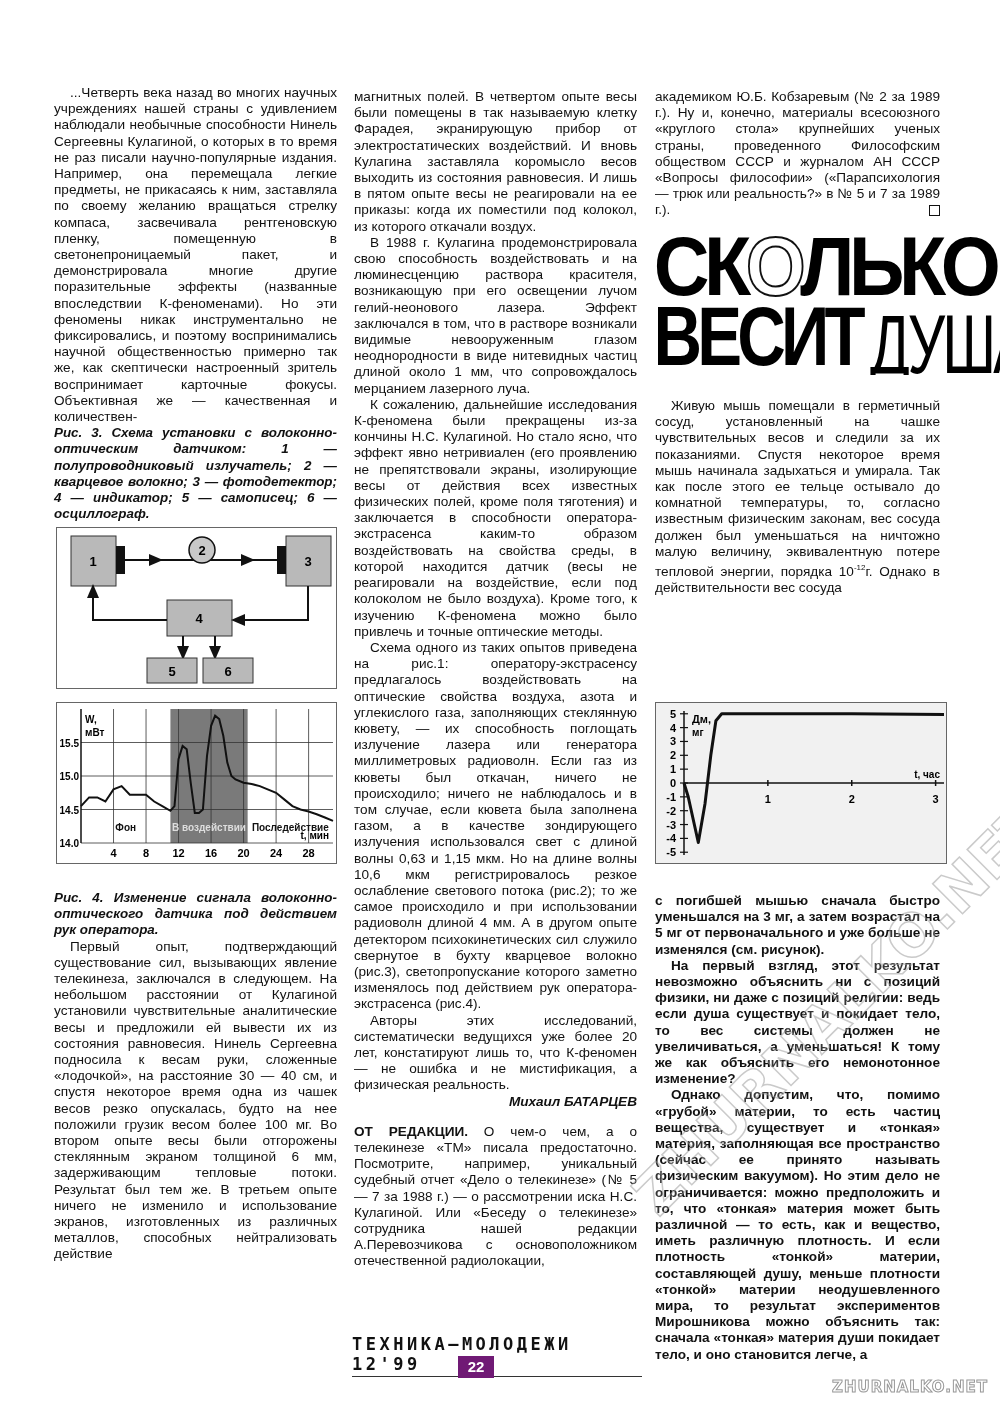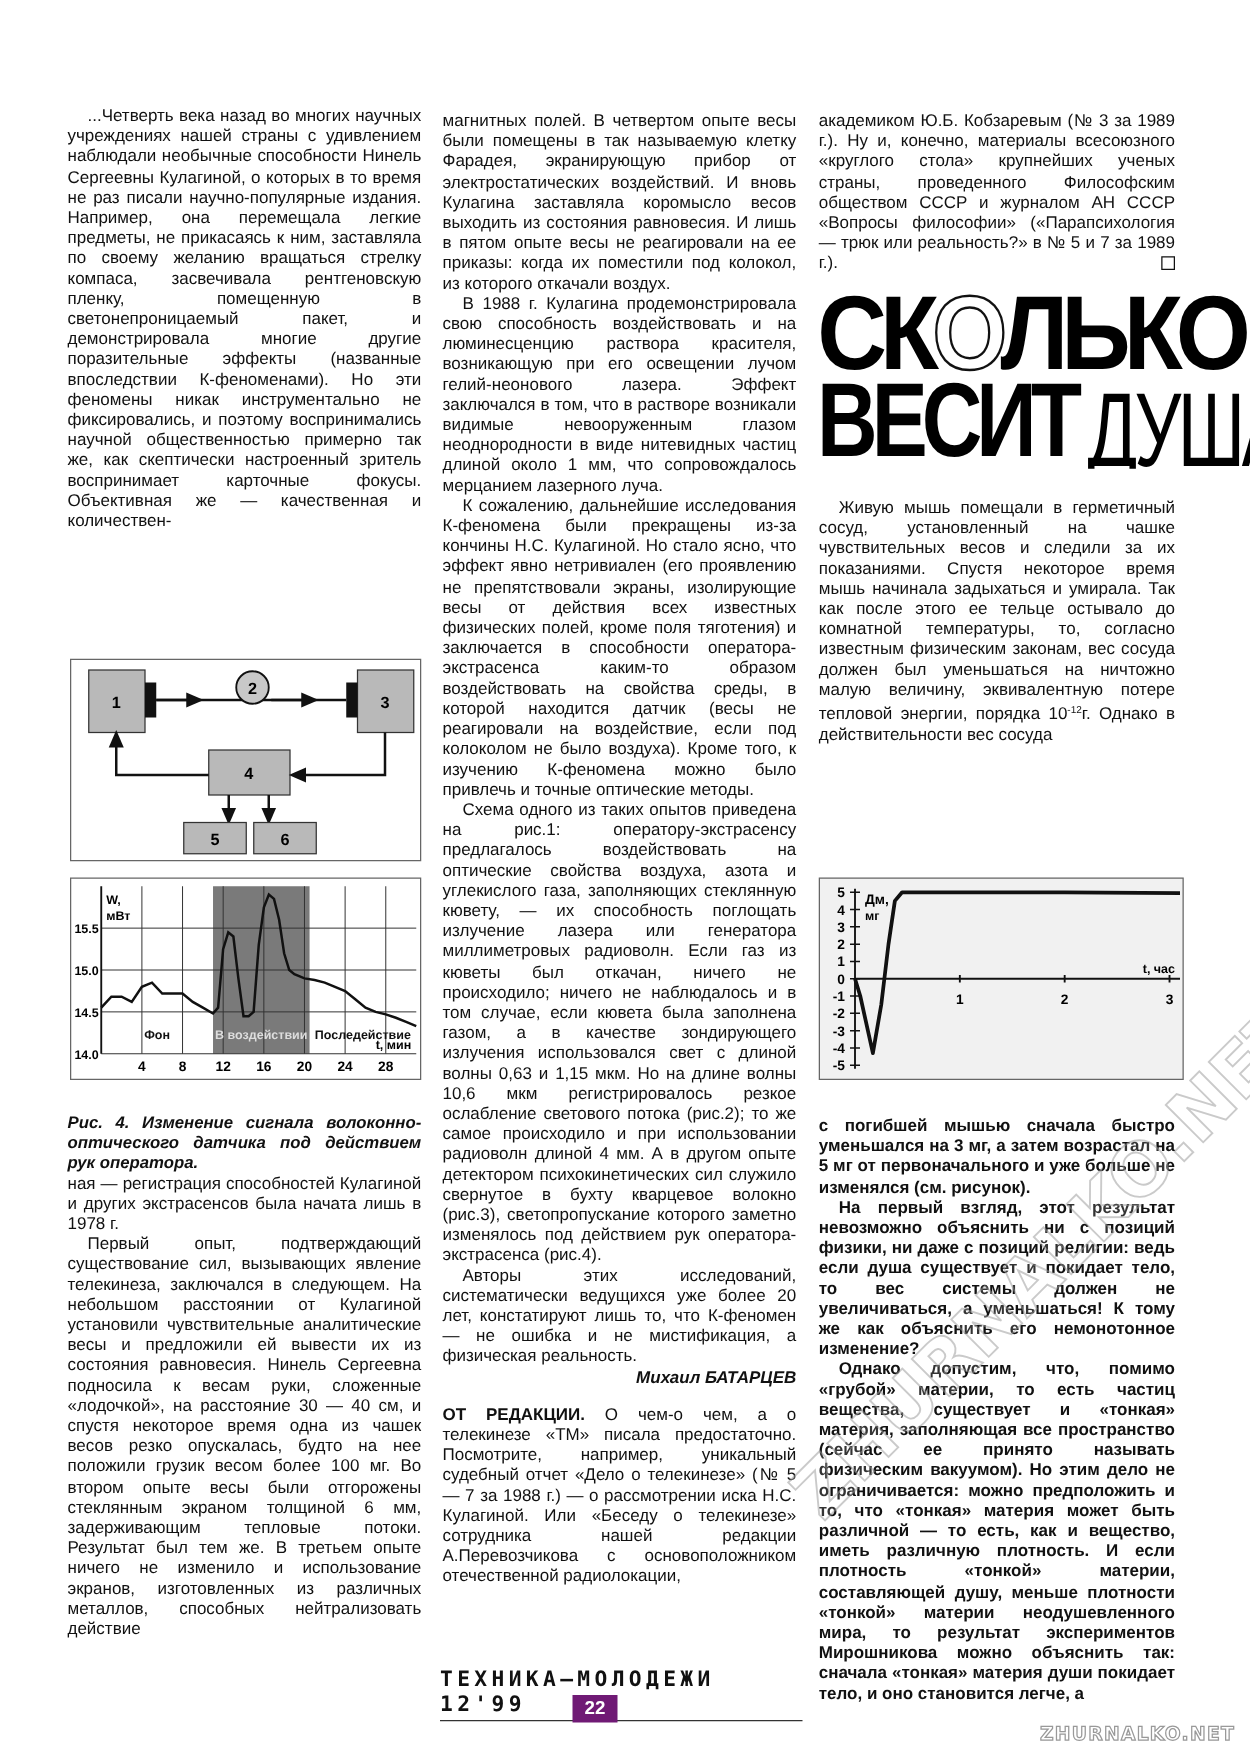--- a/index.html
+++ b/index.html
@@ -28,20 +28,21 @@
   .watermark{position:absolute;right:12px;top:1378px;font-family:"DejaVu Sans",sans-serif;font-size:15px;letter-spacing:1px;color:#fff;
              -webkit-text-stroke:1px #999;font-weight:bold;}
   .wm-diag{position:absolute;left:620px;top:1180px;font-family:"DejaVu Sans",sans-serif;font-size:58px;font-weight:bold;color:rgba(255,255,255,0.15);
            -webkit-text-stroke:1.5px rgba(150,150,150,0.5);transform:rotate(-45deg);transform-origin:left top;white-space:nowrap;}
 </style>
 </head>
 <body>
 
 <div id="col1" class="col">
   <p>...Четверть века назад во многих научных учреждениях нашей страны с удивлением наблюдали необычные способности Нинель Сергеевны Кулагиной, о которых в то время не раз писали научно-популярные издания. Например, она перемещала легкие предметы, не прикасаясь к ним, заставляла по своему желанию вращаться стрелку компаса, засвечивала рентгеновскую пленку, помещенную в светонепроницаемый пакет, и демонстрировала многие другие поразительные эффекты (названные впоследствии К-феноменами). Но эти феномены никак инструментально не фиксировались, и поэтому воспринимались научной общественностью примерно так же, как скептически настроенный зритель воспринимает карточные фокусы. Объективная же — качественная и количествен-</p>
+  <p class="caption">Рис. 3. Схема установки с волоконно-оптическим датчиком: 1 — полупроводниковый излучатель; 2 — кварцевое волокно; 3 — фотодетектор; 4 — индикатор; 5 — самописец; 6 — осциллограф.</p>
 </div>
 
 <div id="fig3" class="fig">
   <svg width="279" height="160" viewBox="0 0 279 160">
     <defs>
       <marker id="ar" markerWidth="8" markerHeight="8" refX="4" refY="4" orient="auto">
         <path d="M0,1 L7,4 L0,7 z" fill="#111"></path>
       </marker>
     </defs>
     <rect x="14" y="8" width="45" height="50" fill="#b9b9b9" stroke="#333"></rect>
@@ -99,36 +100,35 @@
       <text x="28" y="33" font-size="10" font-weight="bold" font-family="Liberation Sans, sans-serif">мВт</text>
       <text x="272" y="136" font-size="10" font-weight="bold" text-anchor="end" font-family="Liberation Sans, sans-serif">t, мин</text>
       <text x="68.70967741935485" y="128" font-size="10" font-weight="bold" text-anchor="middle" fill="#111" font-family="Liberation Sans, sans-serif">Фон</text>
       <text x="152.03225806451613" y="128" font-size="10" font-weight="bold" text-anchor="middle" fill="#ddd" font-family="Liberation Sans, sans-serif">В воздействии</text>
       <text x="233.32258064516128" y="128" font-size="10" font-weight="bold" text-anchor="middle" fill="#111" font-family="Liberation Sans, sans-serif">Последействие</text>
     </svg>
 </div>
 
 <div class="col" style="left:54px;top:877px;width:283px;">
   <p class="caption" style="margin-top:0">Рис. 4. Изменение сигнала волоконно-оптического датчика под действием рук оператора.</p>
-  <p class="noind">ная — регистрация способностей Кулагиной и других экстрасенсов была начата лишь в 1978 г.</p>
   <p>Первый опыт, подтверждающий существование сил, вызывающих явление телекинеза, заключался в следующем. На небольшом расстоянии от Кулагиной установили чувствительные аналитические весы и предложили ей вывести их из состояния равновесия. Нинель Сергеевна подносила к весам руки, сложенные «лодочкой», на расстояние 30 — 40 см, и спустя некоторое время одна из чашек весов резко опускалась, будто на нее положили грузик весом более 100 мг. Во втором опыте весы были отгорожены стеклянным экраном толщиной 6 мм, задерживающим тепловые потоки. Результат был тем же. В третьем опыте ничего не изменило и использование экранов, изготовленных из различных металлов, способных нейтрализовать действие</p>
 </div>
 
 <div id="col2" class="col">
   <p class="noind">магнитных полей. В четвертом опыте весы были помещены в так называемую клетку Фарадея, экранирующую прибор от электростатических воздействий. И вновь Кулагина заставляла коромысло весов выходить из состояния равновесия. И лишь в пятом опыте весы не реагировали на ее приказы: когда их поместили под колокол, из которого откачали воздух.</p>
   <p>В 1988 г. Кулагина продемонстрировала свою способность воздействовать и на люминесценцию раствора красителя, возникающую при его освещении лучом гелий-неонового лазера. Эффект заключался в том, что в растворе возникали видимые невооруженным глазом неоднородности в виде нитевидных частиц длиной около 1 мм, что сопровождалось мерцанием лазерного луча.</p>
   <p>К сожалению, дальнейшие исследования К-феномена были прекращены из-за кончины Н.С. Кулагиной. Но стало ясно, что эффект явно нетривиален (его проявлению не препятствовали экраны, изолирующие весы от действия всех известных физических полей, кроме поля тяготения) и заключается в способности оператора-экстрасенса каким-то образом воздействовать на свойства среды, в которой находится датчик (весы не реагировали на воздействие, если под колоколом не было воздуха). Кроме того, к изучению К-феномена можно было привлечь и точные оптические методы.</p>
   <p>Схема одного из таких опытов приведена на рис.1: оператору-экстрасенсу предлагалось воздействовать на оптические свойства воздуха, азота и углекислого газа, заполняющих стеклянную кювету, — их способность поглощать излучение лазера или генератора миллиметровых радиоволн. Если газ из кюветы был откачан, ничего не происходило; ничего не наблюдалось и в том случае, если кювета была заполнена газом, а в качестве зондирующего излучения использовался свет с длиной волны 0,63 и 1,15 мкм. Но на длине волны 10,6 мкм регистрировалось резкое ослабление светового потока (рис.2); то же самое происходило и при использовании радиоволн длиной 4 мм. А в другом опыте детектором психокинетических сил служило свернутое в бухту кварцевое волокно (рис.3), светопропускание которого заметно изменялось под действием рук оператора-экстрасенса (рис.4).</p>
   <p>Авторы этих исследований, систематически ведущихся уже более 20 лет, констатируют лишь то, что К-феномен — не ошибка и не мистификация, а физическая реальность.</p>
   <p class="sig">Михаил БАТАРЦЕВ</p>
   <p class="noind" style="margin-top:14px"><b>ОТ РЕДАКЦИИ.</b><span> О чем-о чем, а о телекинезе «ТМ» писала предостаточно. Посмотрите, например, уникальный судебный отчет «Дело о телекинезе» (№ 5 — 7 за 1988 г.) — о рассмотрении иска Н.С. Кулагиной. Или «Беседу о телекинезе» сотрудника нашей редакции А.Перевозчикова с основоположником отечественной радиолокации,</span></p>
 </div>
 
 <div id="col3a" class="col">
-  <p class="noind"><span>академиком Ю.Б. Кобзаревым (№ 3 за 1989 г.). Ну и, конечно, материалы всесоюзного «круглого стола» крупнейших ученых страны, проведенного Философским обществом СССР и журналом АН СССР «Вопросы философии» («Парапсихология — трюк или реальность?» в № 5 и 7 за 1989 г.).</span> <span class="end-mark"></span></p>
+  <p class="noind"><span>академиком Ю.Б. Кобзаревым (№ 2 за 1989 г.). Ну и, конечно, материалы всесоюзного «круглого стола» крупнейших ученых страны, проведенного Философским обществом СССР и журналом АН СССР «Вопросы философии» («Парапсихология — трюк или реальность?» в № 5 и 7 за 1989 г.).</span> <span class="end-mark"></span></p>
 </div>
 
 <div class="title-big">
   <svg width="348" height="150">
     <text x="2" y="70" font-family="Liberation Sans, sans-serif" font-weight="bold" font-size="84" letter-spacing="-6" transform="scale(0.92,1)">
       <tspan>СК</tspan><tspan fill="#fff" stroke="#111" stroke-width="2">O</tspan><tspan>ЛЬКО</tspan>
     </text>
     <text x="2" y="140" font-family="Liberation Sans, sans-serif" font-weight="bold" font-size="84" letter-spacing="-6" transform="scale(0.8,1)">ВЕСИТ</text>
     <text x="218" y="148" font-family="Liberation Sans, sans-serif" font-size="84" letter-spacing="-4" transform="scale(0.7,1)" style="transform-origin:218px 0">ДУША</text>
   </svg>

